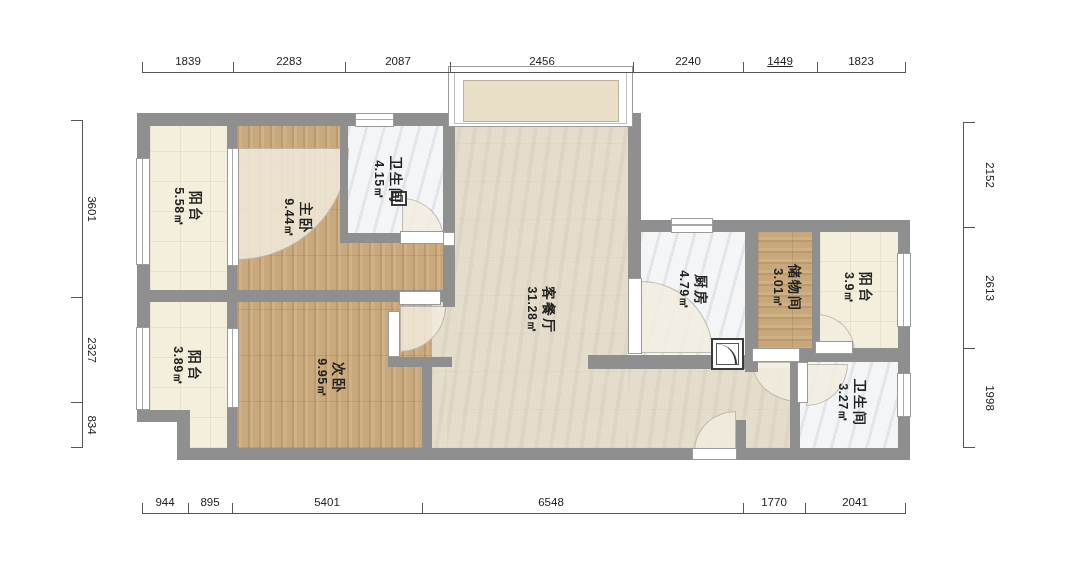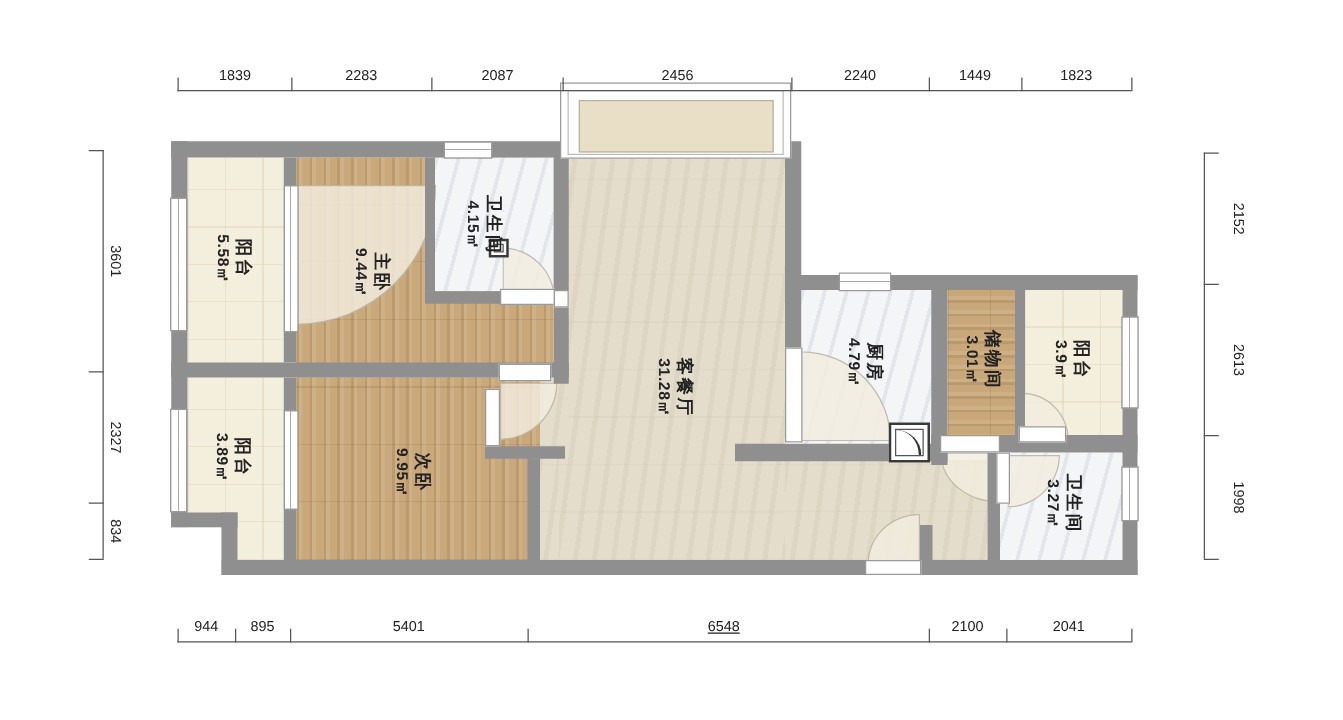--- a/index.html
+++ b/index.html
@@ -177,36 +177,36 @@
   <div class="abs dline" style="left:450px;top:62px;width:1px;height:11px;"></div>
   <div class="abs dline" style="left:633px;top:62px;width:1px;height:11px;"></div>
   <div class="abs dline" style="left:743px;top:62px;width:1px;height:11px;"></div>
   <div class="abs dline" style="left:817px;top:62px;width:1px;height:11px;"></div>
   <div class="abs dline" style="left:905px;top:62px;width:1px;height:11px;"></div>
   <div class="dlab" style="left:153px;top:55px;">1839</div>
   <div class="dlab" style="left:254px;top:55px;">2283</div>
   <div class="dlab" style="left:363px;top:55px;">2087</div>
   <div class="dlab" style="left:507px;top:55px;">2456</div>
   <div class="dlab" style="left:653px;top:55px;">2240</div>
-  <div class="dlab" style="left:745px;top:55px;">1449</div>
+  <div class="dlab" style="left:745px;top:55px;text-decoration:underline;">1449</div>
   <div class="dlab" style="left:826px;top:55px;">1823</div>
 
   <div class="abs dline" style="left:142px;top:513px;width:763px;height:1px;"></div>
   <div class="abs dline" style="left:142px;top:503px;width:1px;height:11px;"></div>
   <div class="abs dline" style="left:188px;top:503px;width:1px;height:11px;"></div>
   <div class="abs dline" style="left:232px;top:503px;width:1px;height:11px;"></div>
   <div class="abs dline" style="left:422px;top:503px;width:1px;height:11px;"></div>
   <div class="abs dline" style="left:743px;top:503px;width:1px;height:11px;"></div>
   <div class="abs dline" style="left:805px;top:503px;width:1px;height:11px;"></div>
   <div class="abs dline" style="left:905px;top:503px;width:1px;height:11px;"></div>
   <div class="dlab" style="left:130px;top:496px;">944</div>
   <div class="dlab" style="left:175px;top:496px;">895</div>
   <div class="dlab" style="left:292px;top:496px;">5401</div>
-  <div class="dlab" style="left:544px;top:496px;text-decoration:underline;">6548</div>
-  <div class="dlab" style="left:739px;top:496px;">2100</div>
+  <div class="dlab" style="left:516px;top:496px;">6548</div>
+  <div class="dlab" style="left:739px;top:496px;">1770</div>
   <div class="dlab" style="left:820px;top:496px;text-align:center;">2041</div>
 
   <div class="abs dline" style="left:82px;top:120px;width:1px;height:327px;"></div>
   <div class="abs dline" style="left:71px;top:120px;width:12px;height:1px;"></div>
   <div class="abs dline" style="left:71px;top:297px;width:12px;height:1px;"></div>
   <div class="abs dline" style="left:71px;top:402px;width:12px;height:1px;"></div>
   <div class="abs dline" style="left:71px;top:447px;width:12px;height:1px;"></div>
   <div class="dlab-rot" style="left:92px;top:209px;">3601</div>
   <div class="dlab-rot" style="left:92px;top:350px;">2327</div>
   <div class="dlab-rot" style="left:92px;top:425px;">834</div>

